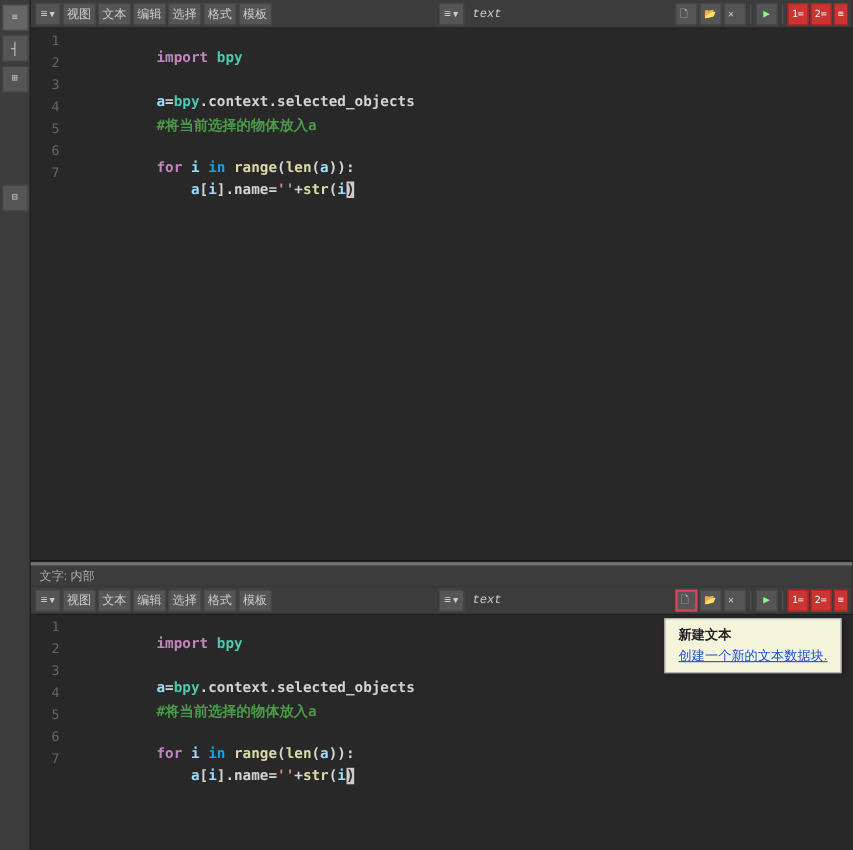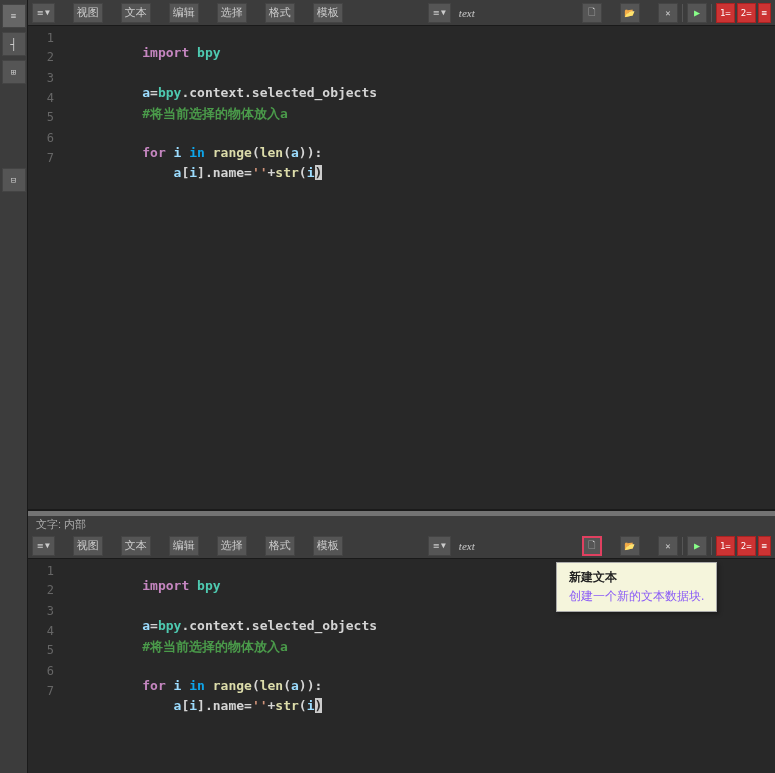--- a/index.html
+++ b/index.html
@@ -74,23 +74,22 @@
     .toolbar-btn {
       height: 20px;
       min-width: 20px;
       background: #555;
       border: 1px solid #444;
       color: #ccc;
       font-size: 9px;
       cursor: pointer;
       display: flex;
       align-items: center;
-      justify-content: center;
+      justify-content: flex-start;
       padding: 0 3px;
-      margin-left: 16px;
     }
 
     .toolbar-dropdown {
       height: 20px;
       background: #555;
       border: 1px solid #444;
       color: #ccc;
       font-size: 10px;
       display: flex;
       align-items: center;
@@ -103,21 +102,21 @@
       width: 1px;
       height: 18px;
       background: #555;
       margin: 0 2px;
     }
 
     .toolbar-text-label {
       color: #ccc;
       font-size: 11px;
       padding: 0 6px;
-      font-family: Liberation Serif, serif;
+      font-family: Liberation Mono, monospace;
     }
 
     .toolbar-spacer {
       flex: 1;
     }
 
     .toolbar-run-btn {
       height: 20px;
       min-width: 20px;
       background: #555;
@@ -184,21 +183,21 @@
     .kw-string { color: #ce9178; }
     .cursor { background: #ccc; color: #282828; display: inline; }
 
     
     .status-bar {
       height: 22px;
       background: #3c3c3c;
       display: flex;
       align-items: center;
       padding: 0 8px;
-      border-top: 5px solid #737373;
+      border-top: 3px solid #737373;
       flex-shrink: 0;
     }
 
     .status-text {
       color: #aaa;
       font-size: 11px;
       font-family: sans-serif;
     }
 
     
@@ -230,21 +229,22 @@
       min-width: 160px;
     }
 
     .tooltip-title {
       font-weight: bold;
       margin-bottom: 2px;
       color: #222;
     }
 
     .tooltip-desc {
-      color: #8b5cf6;
+      color: #1d4ed8;
+      text-decoration: underline;
     }
 
     .toolbar-btn.highlighted {
       border: 2px solid #e04060;
       background: #555;
     }
   </style>
 </head>
 <body>
 

